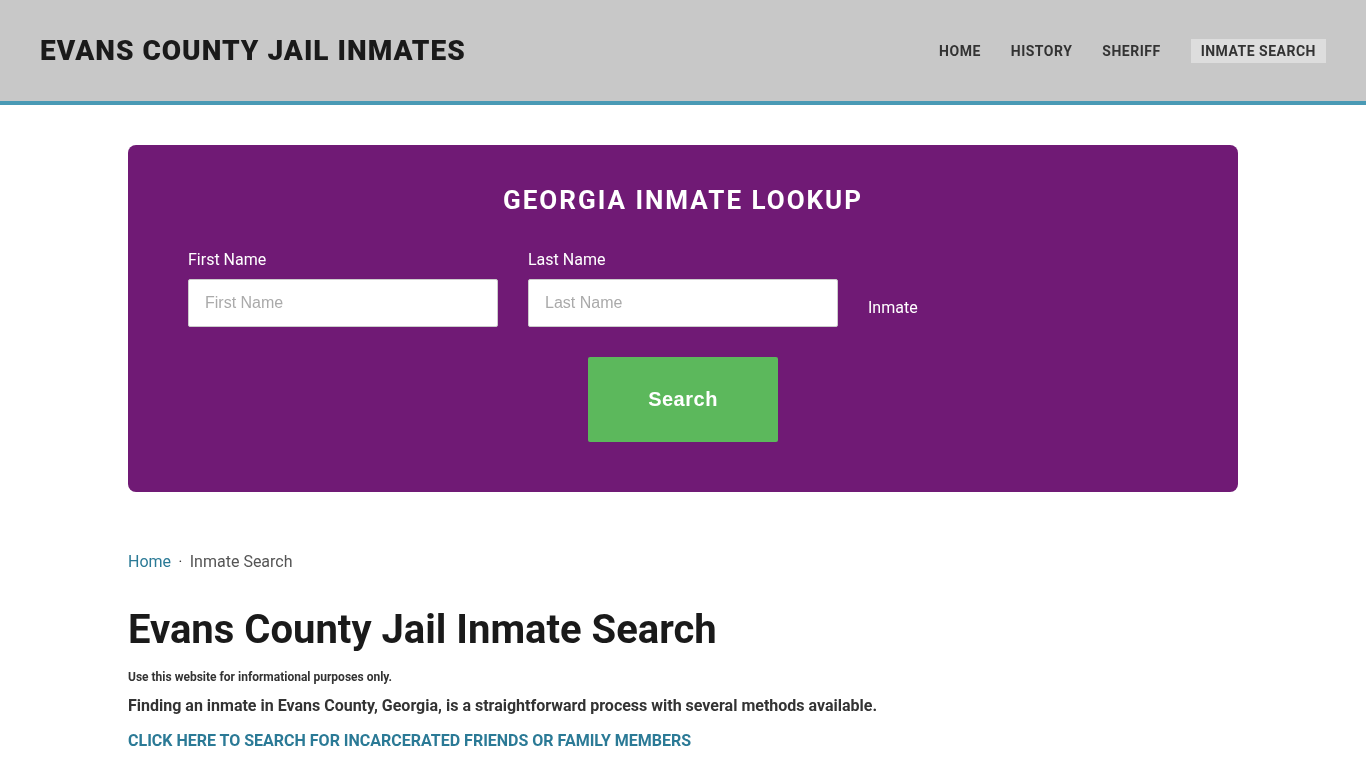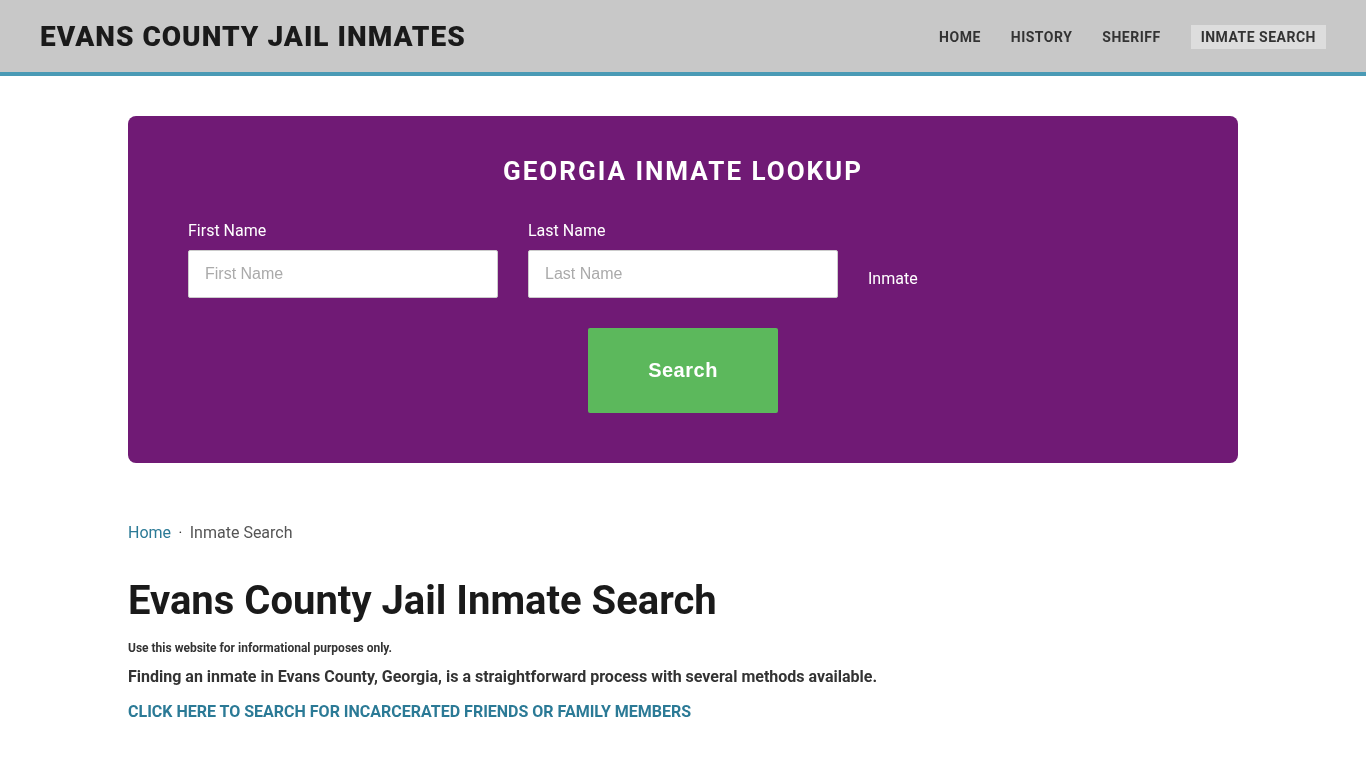--- a/index.html
+++ b/index.html
@@ -13,21 +13,21 @@
       background: #ffffff;
       color: #333;
       width: 1366px;
       min-height: 768px;
     }
 
     
     .site-header {
       background: #c8c8c8;
       padding: 0 40px;
-      height: 72px;
+      height: 101px;
       display: flex;
       align-items: center;
       justify-content: space-between;
       position: relative;
     }
 
     .site-title {
       font-size: 28px;
       font-weight: 900;
       color: #1a1a1a;

